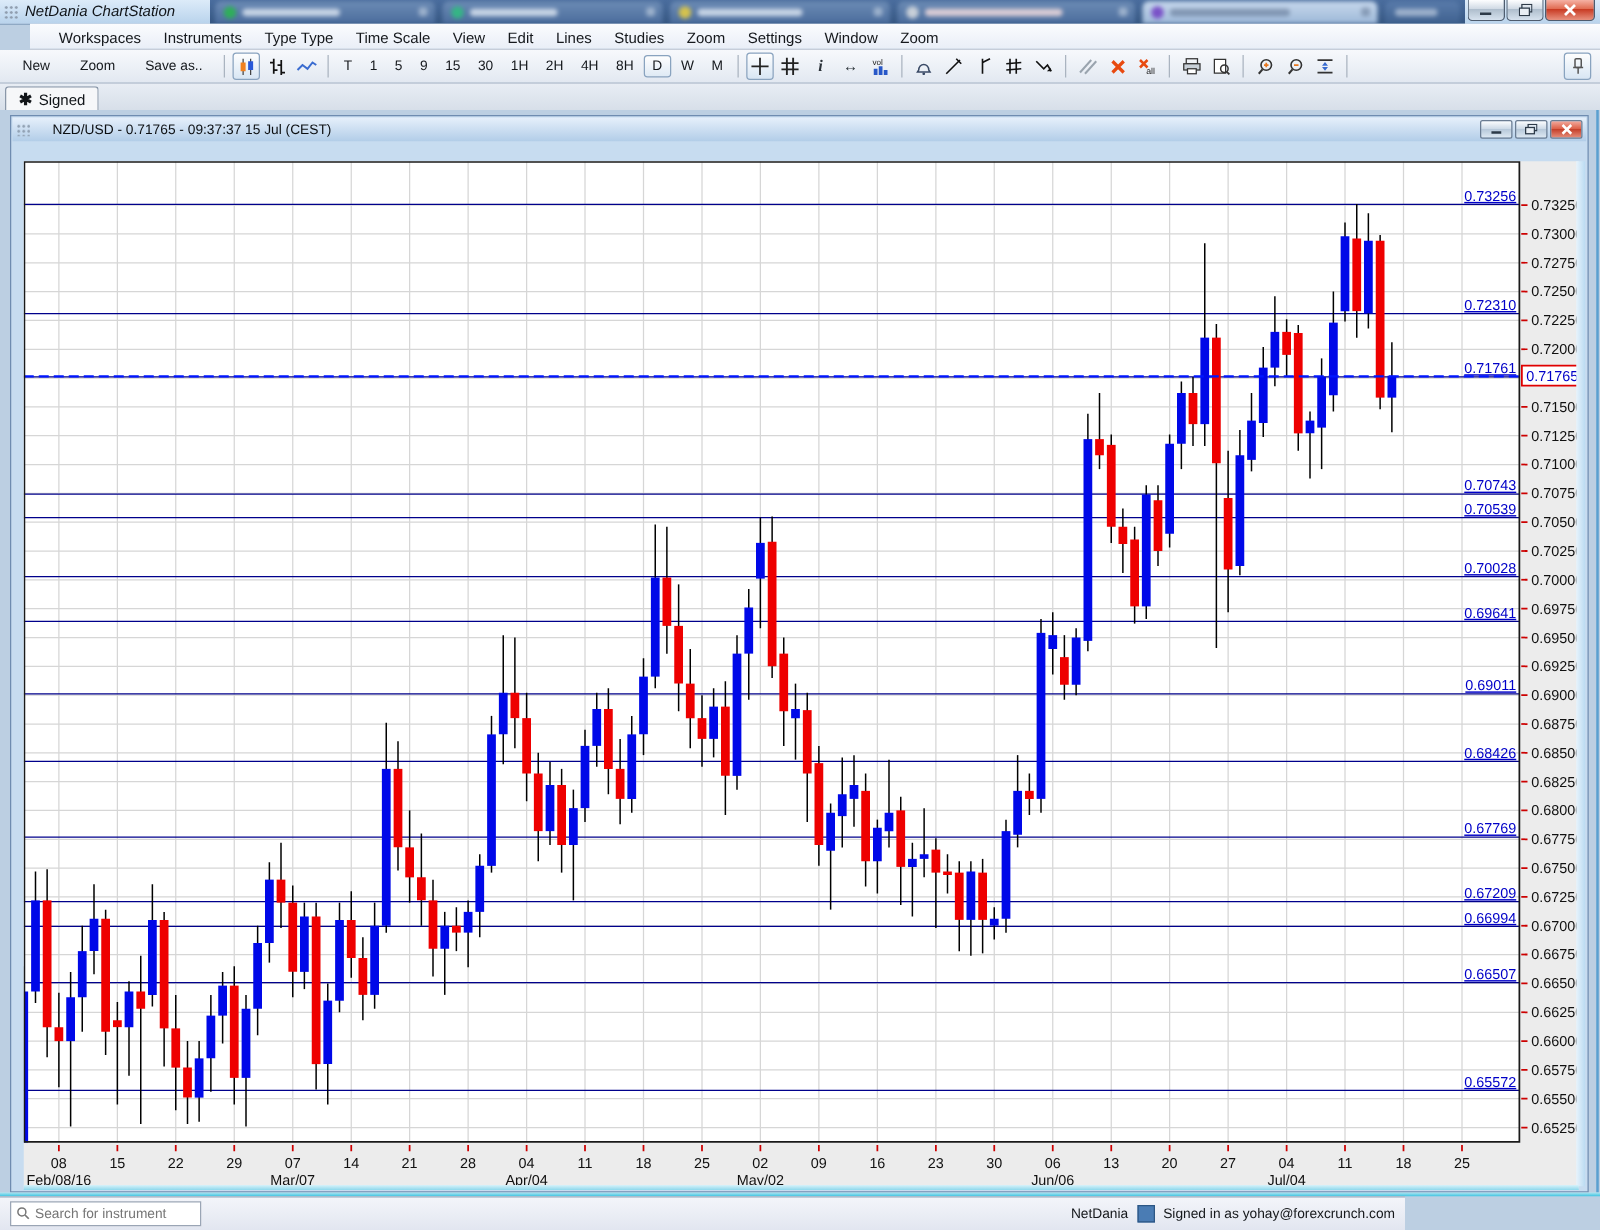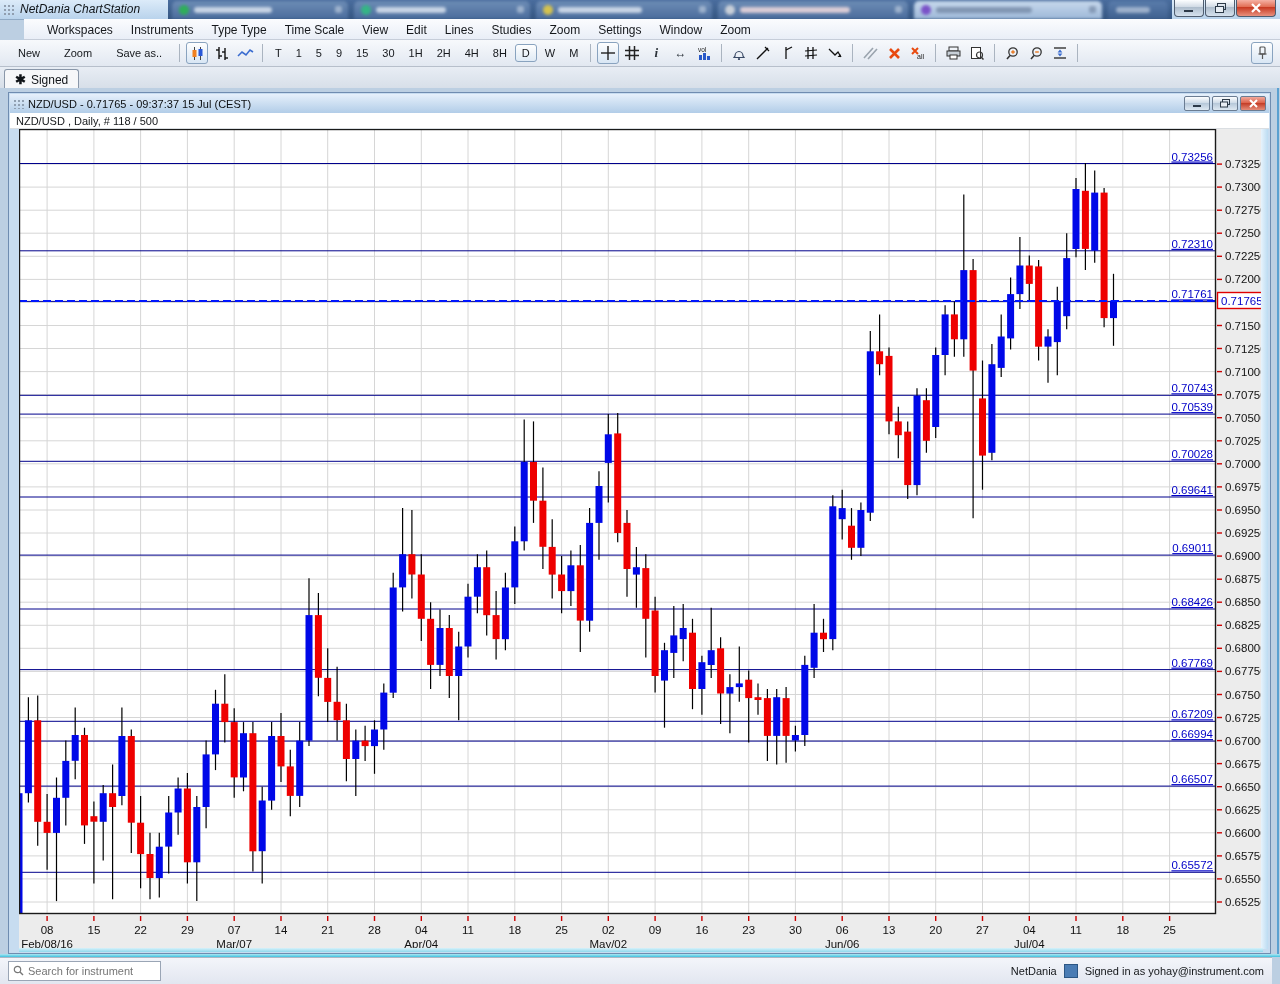--- a/index.html
+++ b/index.html
@@ -59,41 +59,41 @@
   .tab .star{font-size:13px;font-weight:bold;line-height:1;}
 
   
   .mdi{position:absolute;left:0;top:88px;width:1280px;height:869px;background:#bccfe2;}
   .mdi-redge{position:absolute;right:1px;top:0;width:2px;height:866px;background:#5aa0d0;}
   .cyan-strip{position:absolute;left:0;top:866px;width:1280px;height:3px;
     background:linear-gradient(#aee6f2,#3fc3e0);}
   .chartwin{position:absolute;left:8px;top:4px;width:1263px;height:862px;
     background:#c7dcf0;border:1px solid #6f8cb0;box-sizing:border-box;}
   .cw-title{position:absolute;left:1px;top:1px;right:1px;height:19px;
-    background:linear-gradient(#e6f0fb,#b2cde8);display:flex;align-items:center;}
+    background:linear-gradient(#e6f0fb,#b2cde8);display:flex;align-items:center;gap:14px;}
   .cw-icon{width:11px;height:10px;margin:0 4px 0 3px;
     background:radial-gradient(circle at 2px 2px,#90a0b2 1px,transparent 1.2px);background-size:4px 4px;}
   .cw-title-text{font-size:11px;color:#0c0f12;}
   .cw-btns{position:absolute;right:3px;top:2px;display:flex;}
   .cwb{width:26px;height:15px;margin-left:2px;border:1px solid #6a7c92;border-radius:2px;
     background:linear-gradient(#fcfdfe,#cedbe8 45%,#b4c6d8 46%,#dde8f2);
     display:flex;align-items:center;justify-content:center;box-sizing:border-box;}
   .cwb.close{background:linear-gradient(#f2a99c,#dd624a 45%,#c23a24 46%,#e58d7a);
     color:#fff;font-weight:bold;font-size:11px;line-height:1;}
   .cw-label{position:absolute;left:1px;top:20px;right:1px;height:16px;background:#ffffff;
     font-size:11px;color:#14171a;display:flex;align-items:center;padding-left:6px;
     border-bottom:1px solid #dadee2;box-sizing:border-box;}
   .cw-plot{position:absolute;left:10px;top:36px;width:1244px;height:822px;background:#ececec;text-align:right;}
   .cw-vscroll{position:absolute;right:2px;top:36px;width:7px;height:820px;
     background:linear-gradient(90deg,#e7f3fc,#bcdcf2);}
   .cw-hscroll{position:absolute;left:10px;bottom:1px;width:1244px;height:4px;
     background:linear-gradient(#d8f2fa,#8ed8ec);}
 
   
-  .statusbar{position:absolute;left:0;top:957px;width:1272px;height:27px;
+  .statusbar{position:absolute;left:0;top:957px;width:1124px;height:27px;
     background:linear-gradient(#f3f5fa,#e2e6f0);border-top:1px solid #aeb6c4;box-sizing:border-box;
     display:flex;align-items:center;justify-content:space-between;padding:0 8px;gap:16px;}
   .searchbox{display:flex;align-items:center;width:148px;height:18px;background:#fff;
     border:1px solid #9aa5b5;padding-left:3px;}
   .searchbox input{border:none;outline:none;width:120px;font-size:11px;
     font-family:"Liberation Sans",sans-serif;color:#333;background:transparent;}
   .sb-right{display:flex;align-items:center;gap:7px;font-size:11px;color:#14171a;}
   .sb-square{display:inline-block;width:12px;height:12px;background:#4a7cb4;border:1px solid #2c5684;}
 </style>
 </head>
@@ -371,21 +371,20 @@
                 <rect x="0.5" y="3" width="7" height="5" fill="#e8eef4" stroke="#2d3a48"></rect>
               </svg>
             </div>
           <div class="cwb close">
               <svg width="9" height="9">
                 <path d="M1 1 L8 8 M8 1 L1 8" stroke="#fff" stroke-width="2"></path>
               </svg>
             </div>
         </div>
       </div>
-      <div class="cw-label">NZD/USD , Daily, # 118 / 500</div>
       <div class="cw-plot" id="chart-host"><svg width="1244" height="822" viewBox="0 0 1244 822">
             <defs>
               <clipPath id="pc">
                 <rect x="0" y="0" width="1197" height="785"></rect>
               </clipPath>
             </defs>
             <rect x="0" y="0" width="1197" height="785" fill="#ffffff"></rect>
             <line x1="0" y1="35.1" x2="1197" y2="35.1" stroke="#d6d6d6" stroke-width="1"></line>
             <line x1="0" y1="58.1" x2="1197" y2="58.1" stroke="#d6d6d6" stroke-width="1"></line>
             <line x1="0" y1="81.2" x2="1197" y2="81.2" stroke="#d6d6d6" stroke-width="1"></line>
@@ -848,16 +847,16 @@
     <div class="searchbox">
       <svg width="14" height="14">
           <circle cx="5.5" cy="5.5" r="3.2" fill="none" stroke="#777" stroke-width="1.2"></circle>
           <line x1="8" y1="8" x2="11" y2="11" stroke="#777" stroke-width="1.4"></line>
         </svg>
       <input type="text" placeholder="Search for instrument" style="">
     </div>
     <div class="sb-right">
       <span>NetDania</span>
       <span class="sb-square"></span>
-      <span>Signed in as yohay@instrument.com</span>
+      <span>Signed in as yohay@forexcrunch.com</span>
     </div>
   </div>
 </div>
 
 </body></html>

